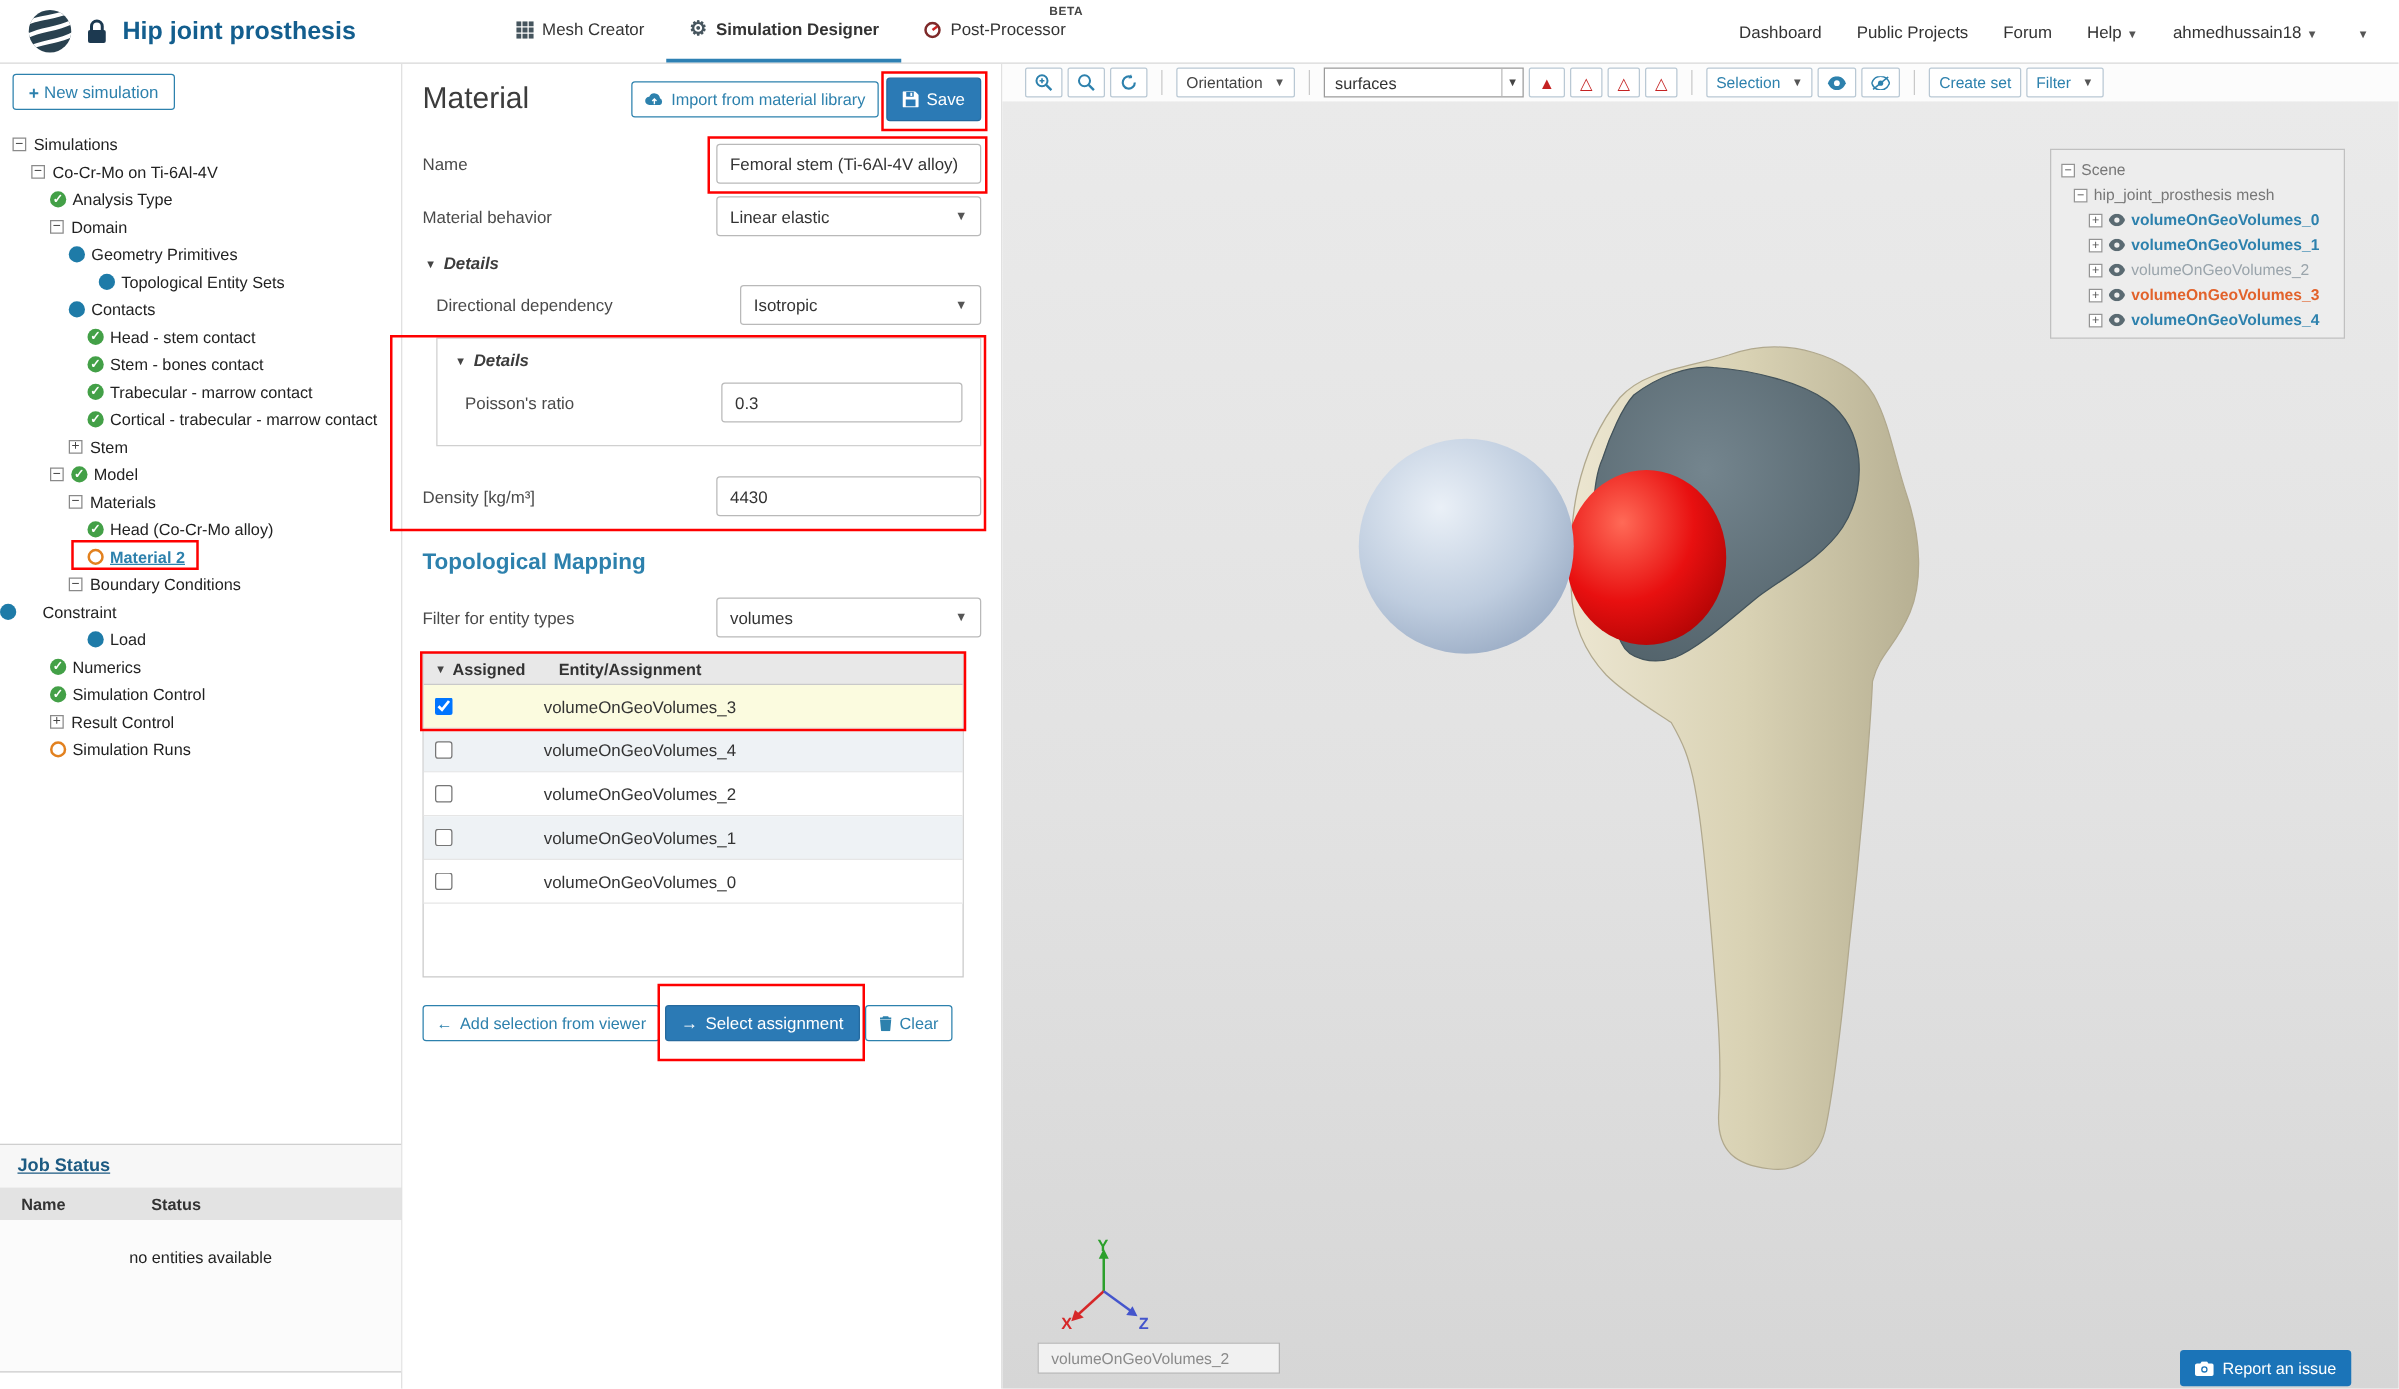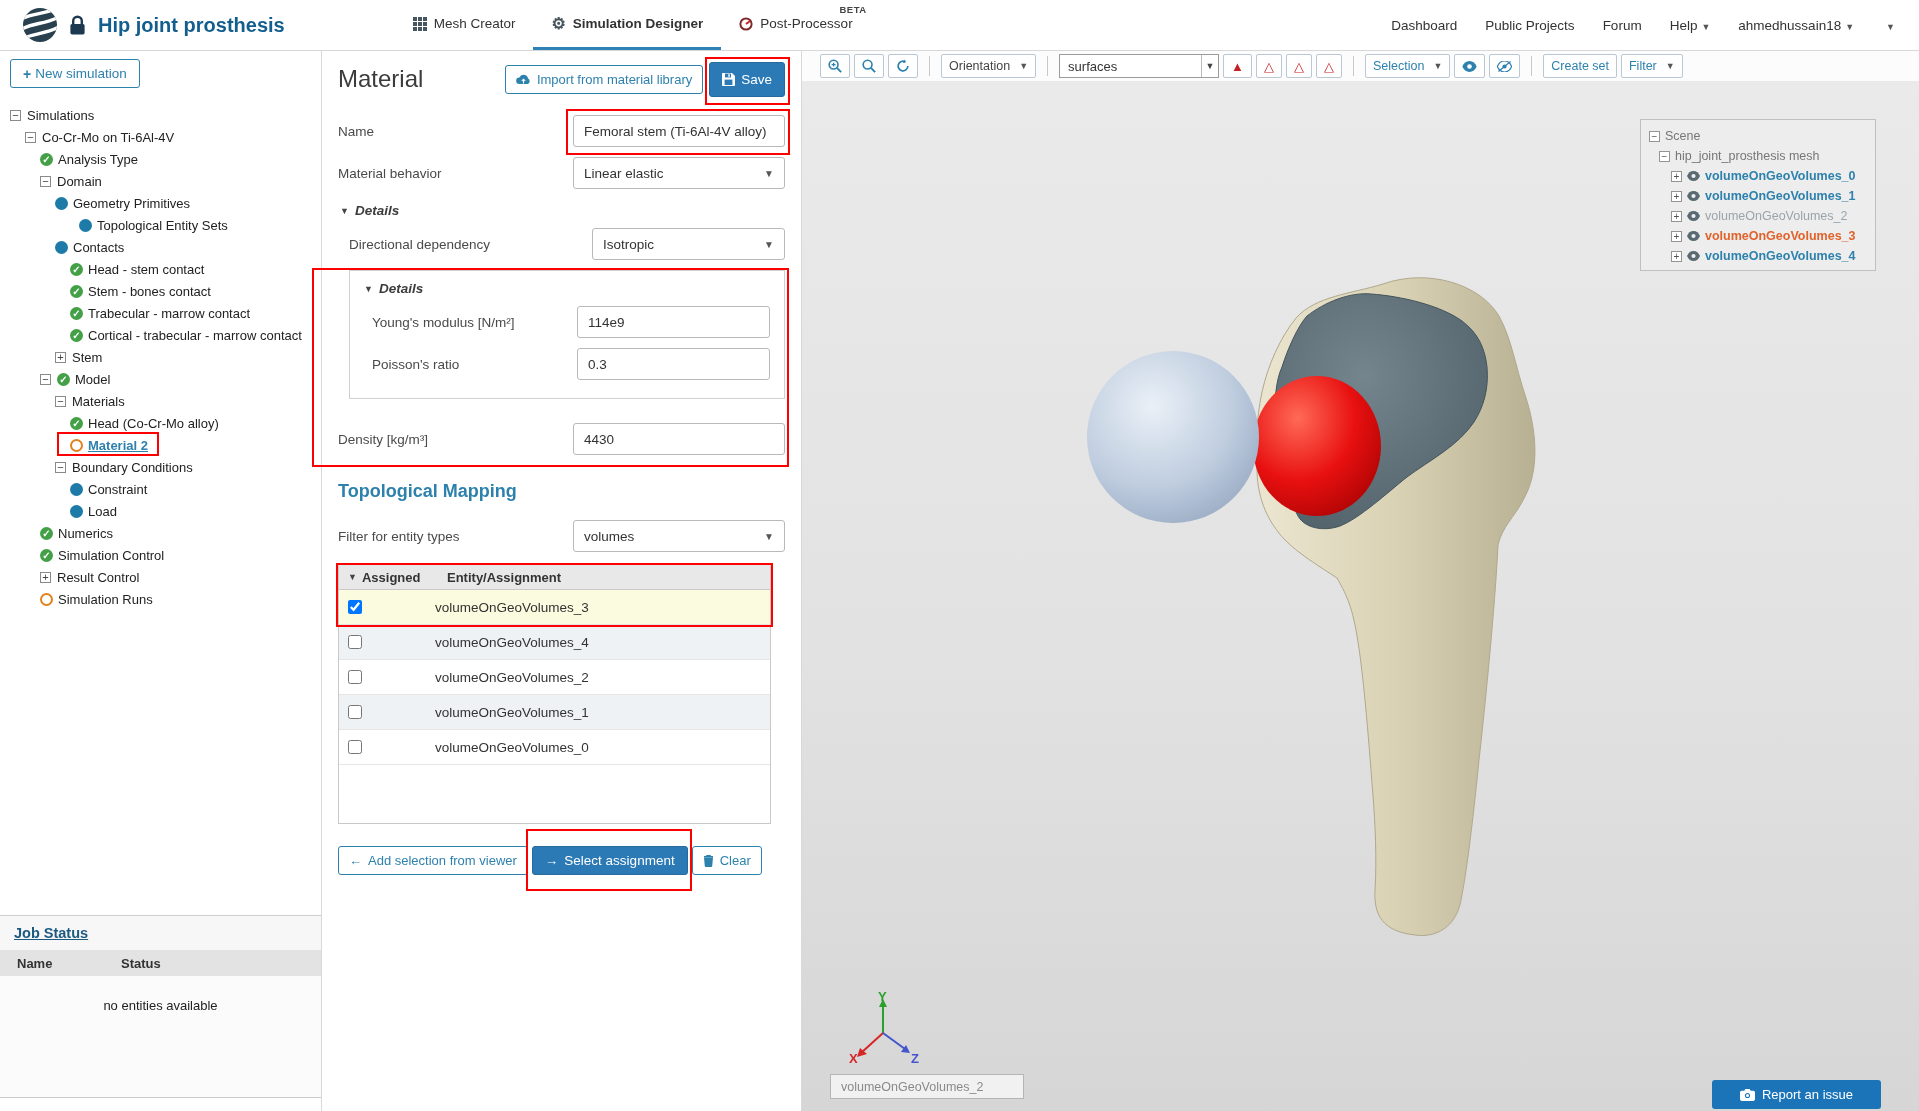--- a/index.html
+++ b/index.html
@@ -132,21 +132,21 @@
   .model-svg { position:absolute; left:258px; top:179px; }
 
   .axis-triad { position:absolute; left:45px; top:910px; }
 
   .v-tooltip { position:absolute; left:28px; bottom:12px; width:194px; height:25px;
                background:rgba(246,246,246,.85); border:1px solid #b5b5b5; color:#8a8a8a;
                font-size:12.5px; display:flex; align-items:center; padding-left:10px; }
 
   .report-btn { position:absolute; right:38px; bottom:2px; height:29px; background:#1b74b8;
                 color:#fff; border-radius:3px; display:flex; align-items:center; gap:7px;
-                padding:0 28px; font-size:13px; cursor:pointer;margin-left:27px; }
+                padding:0 12px; font-size:13px; cursor:pointer;margin-left:27px; }
 </style>
 </head>
 <body>
 
 <div class="app">
 
   <header class="navbar">
     <div class="nb-left">
       <span style="display:inline-flex;">
         <svg width="38" height="38" viewBox="0 0 38 38">
@@ -285,21 +285,21 @@
         </div>
         <div class="tree-row tr-sel" style="padding-left: 70px;">
           <span class="st st-circle"></span>
           <span class="tree-lbl">Material 2</span>
           <div class="red-annot" style="left: 57px; width: 102px; top: -2px; height: 24px;"></div>
         </div>
         <div class="tree-row" style="padding-left: 55px;">
           <span class="exp">−</span>
           <span class="tree-lbl">Boundary Conditions</span>
         </div>
-        <div class="tree-row" style="padding-left: 70px;">
+        <div class="tree-row" style=" gap: 16px;">
           <span class="st st-dot"></span>
           <span class="tree-lbl">Constraint</span>
         </div>
         <div class="tree-row" style="padding-left: 70px;">
           <span class="st st-dot"></span>
           <span class="tree-lbl">Load</span>
         </div>
         <div class="tree-row" style="padding-left: 40px;">
           <span class="st st-check">✓</span>
           <span class="tree-lbl">Numerics</span>
@@ -385,26 +385,20 @@
           <span class="sel-caret">▼</span>
         </div>
       </span>
     </div>
 
     <div class="densi-wrap">
       <div class="inner-box">
         <div class="grp-head">
           <span class="tri">▼</span>
           <span>Details</span>
-        </div>
-        <div class="form-row" style="padding-left:8px;">
-          <span class="lab">Young's modulus [N/m²]</span>
-          <span class="ctl ctl-sm">
-            <input class="txt" value="114e9" style="">
-          </span>
         </div>
         <div class="form-row" style="padding-left:8px; margin-bottom:0;">
           <span class="lab">Poisson's ratio</span>
           <span class="ctl ctl-sm">
             <input class="txt" value="0.3" style="">
           </span>
         </div>
       </div>
 
       <div class="form-row" style="margin-top:24px; margin-bottom:0;">

